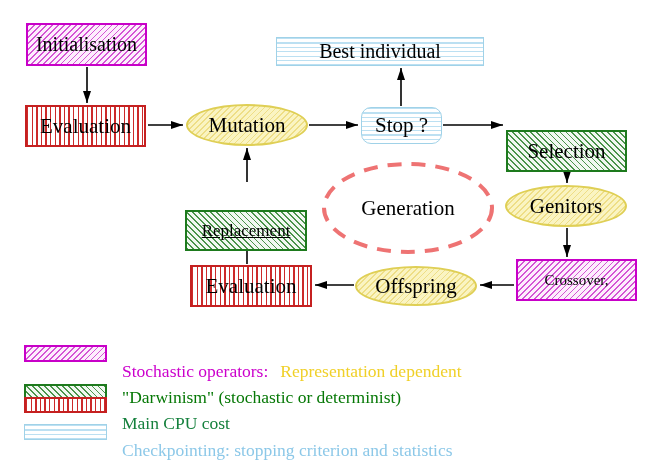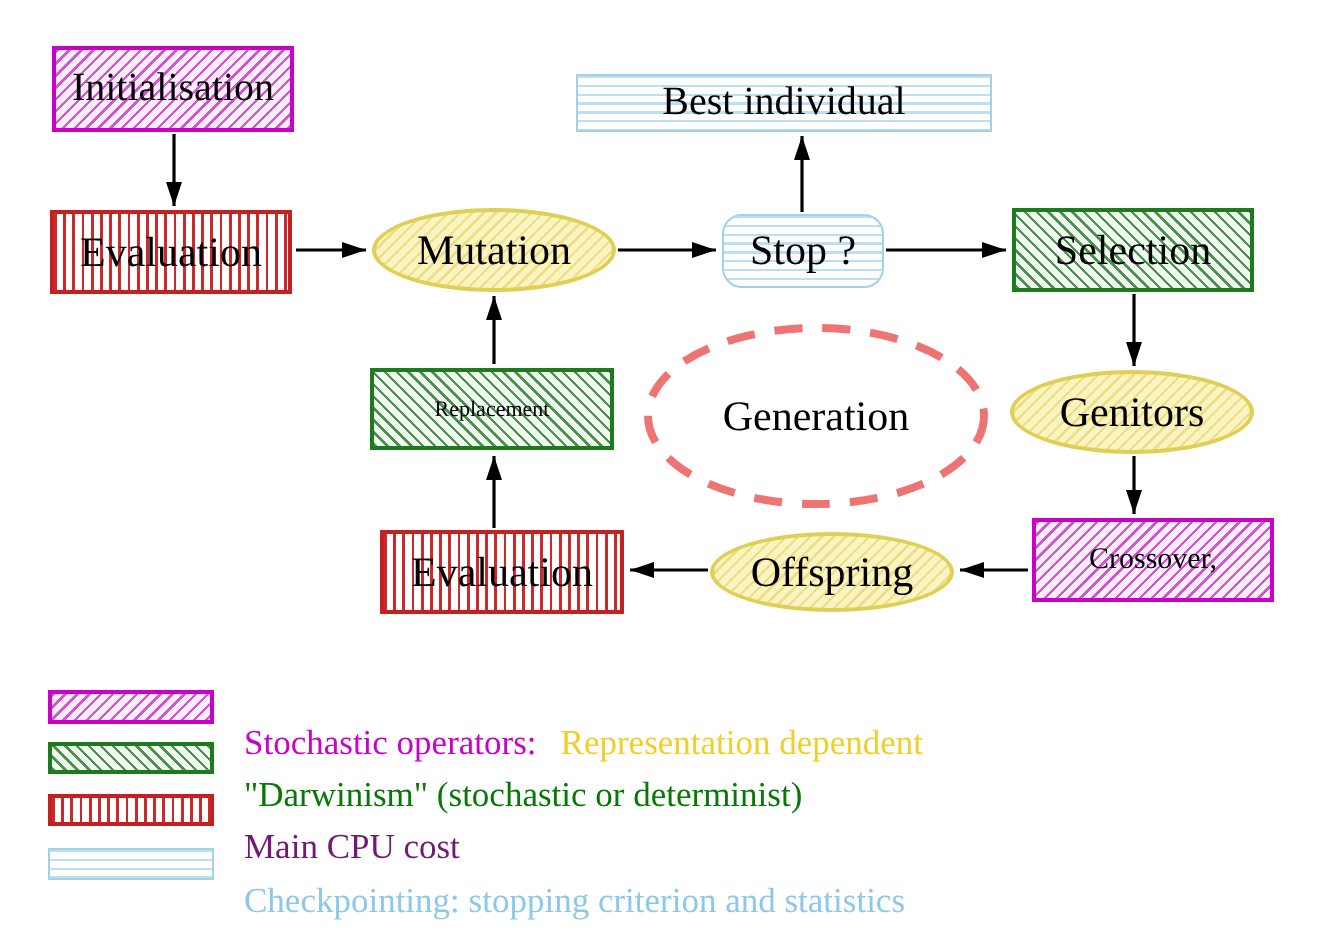--- a/index.html
+++ b/index.html
@@ -13,42 +13,43 @@
     position:absolute; display:flex; align-items:center; justify-content:center;
     box-sizing:border-box; color:#000; text-align:center; white-space:nowrap;
   }
   .magenta-hatch {
     border:2px solid #c800c8; background-color:#fdeefd;
     background-image:repeating-linear-gradient(135deg,#d455d4 0,#d455d4 1.2px,rgba(0,0,0,0) 1.2px,rgba(0,0,0,0) 4.2px);
   }
   .green-hatch {
     border:2px solid #1d7a1d; background-color:#f2f8f2;
     background-image:repeating-linear-gradient(45deg,#4a934a 0,#4a934a 1.2px,rgba(0,0,0,0) 1.2px,rgba(0,0,0,0) 4.2px);
+    margin-top:26px;
   }
   .red-stripes {
     border:2px solid #c52020; background-color:#ffffff;
     background-image:repeating-linear-gradient(90deg,#cc2a2a 0,#cc2a2a 1.4px,rgba(0,0,0,0) 1.4px,rgba(0,0,0,0) 4.6px);
   }
   .cyan-stripes {
     border:1.5px solid #a0d2e8; background-color:#ffffff;
     background-image:repeating-linear-gradient(180deg,#bce0f2 0,#bce0f2 1.2px,rgba(0,0,0,0) 1.2px,rgba(0,0,0,0) 4.4px);
   }
   .yellow-ellipse {
     border:2px solid #dfcf55; border-radius:50%; background-color:#faf4c2;
     background-image:repeating-linear-gradient(135deg,#eede86 0,#eede86 1.2px,rgba(0,0,0,0) 1.2px,rgba(0,0,0,0) 4.2px);
   }
 
   .fs-big { font-size:21px; }
-  .fs-mid { font-size:11px; }
+  .fs-mid { font-size:17px;text-decoration:underline; }
   .fs-small { font-size:15px; line-height:1.25; }
 
   #n-initialisation { left:26px; top:23px;  width:121px; height:43px; font-size:20px; }
   #n-evaluation-top { left:25px; top:105px; width:121px; height:42px; }
   #n-parents        { left:186px; top:104px; width:122px; height:42px; }
-  #n-best-individual{ left:288px; top:37px; width:208px; height:29px; font-size:20px; }
+  #n-best-individual{ left:276px; top:37px; width:208px; height:29px; font-size:20px; }
   #n-stop           { left:361px; top:107px; width:81px; height:37px; border-radius:10px;justify-content:center; }
   #n-selection      { left:506px; top:104px; width:121px; height:42px; }
   #n-genitors       { left:505px; top:185px; width:122px; height:42px; }
   #n-crossover      { left:516px; top:259px; width:121px; height:42px; flex-direction:column; }
   #n-offspring      { left:355px; top:266px; width:122px; height:40px; }
   #n-evaluation-bot { left:190px; top:265px; width:122px; height:42px; }
   #n-replacement    { left:185px; top:184px; width:122px; height:41px; }
 
   #generation-label {
     position:absolute; left:324px; top:196px; width:168px; text-align:center;
@@ -58,21 +59,21 @@
   .legend-row { position:absolute; left:24px; display:flex; align-items:center; }
   #lg-row-1 { top:345px; height:17px; }
   #lg-row-2 { top:371px; height:16px; }
   #lg-row-3 { top:397px; height:16px; }
   #lg-row-4 { top:424px; height:16px; }
   .legend-swatch { width:83px; height:100%; box-sizing:border-box; flex:0 0 auto; }
   .legend-text { margin-left:15px; font-size:17.5px; white-space:nowrap;margin-top:36px; }
   .lg-magenta { color:#cc00cc; }
   .lg-gold    { color:#f0d028; margin-left:12px; }
   .lg-green   { color:#067806; }
-  .lg-red     { color:#701a75; }
+  .lg-red     { color:#15803d; }
   .lg-cyan    { color:#8cc8e8; }
 </style>
 </head>
 <body>
 
 <div id="stage">
 
   <svg id="arrows" width="662" height="471" viewBox="0 0 662 471" xmlns="http://www.w3.org/2000/svg">
     <defs>
       <marker id="ah" viewBox="0 0 12 8" refX="12" refY="4" markerWidth="12" markerHeight="8" orient="auto" markerUnits="userSpaceOnUse">

